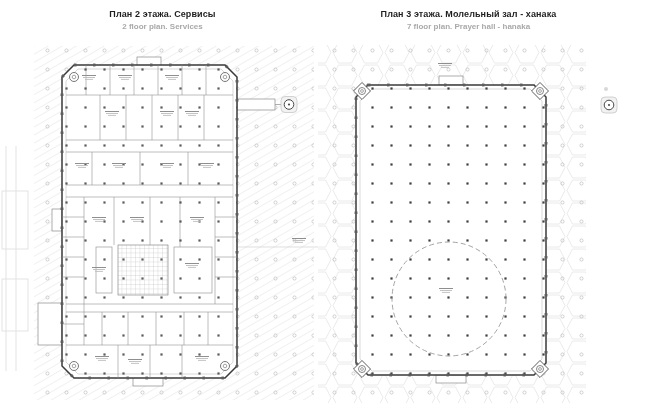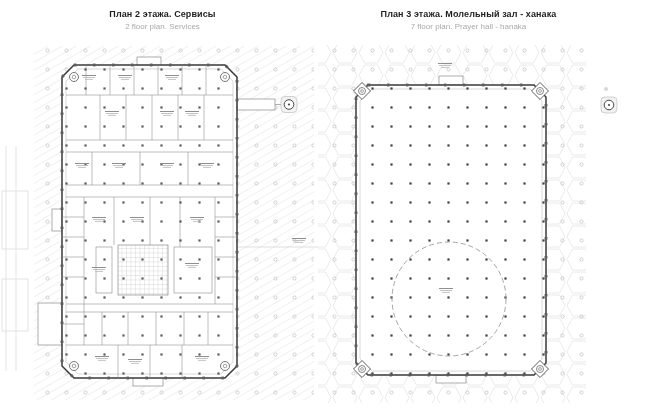--- a/index.html
+++ b/index.html
@@ -6,21 +6,21 @@
   body{
     width:650px;height:411px;overflow:hidden;background:#ffffff;
     font-family:"Liberation Sans",sans-serif;
   }
   .canvas{position:relative;width:650px;height:411px;background:#ffffff;}
   .figure{position:absolute;top:0;width:325px;height:388px;margin:0;}
   #fig2{left:0;}
   #fig3{left:306px;}
   .fig-head{height:41px;box-sizing:border-box;padding-top:9px;text-align:center;}
   .title{font-size:9px;font-weight:bold;color:#1e1e1e;line-height:11px;letter-spacing:.1px;}
-  .subtitle{font-size:8px;font-weight:normal;color:#a9a9a9;line-height:10px;margin-top:2px;}
+  .subtitle{font-size:8px;font-weight:bold;color:#a9a9a9;line-height:10px;margin-top:2px;}
   svg{display:block;}
 </style>
 </head>
 <body>
 
 <div class="canvas">
 
   <figure class="figure" id="fig2">
     <div class="fig-head">
       <div class="title">План 2 этажа. Сервисы</div>

